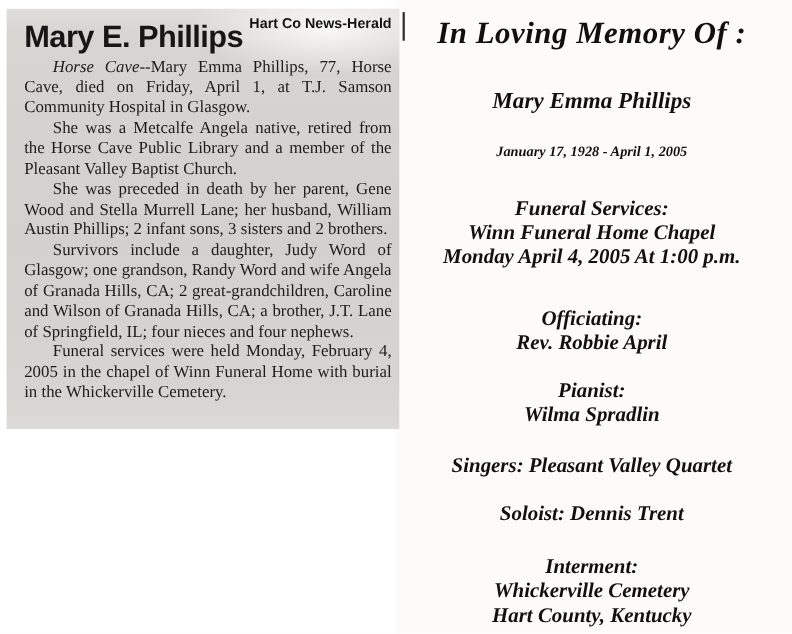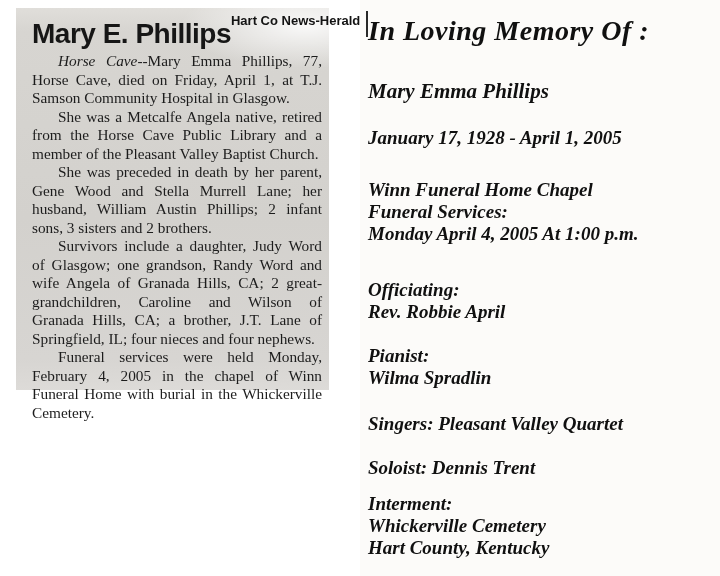--- a/index.html
+++ b/index.html
@@ -13,23 +13,23 @@
   }
   .page {
     position: absolute;
     inset: 0;
     background: linear-gradient(90deg, #ffffff 0 360px, #fcfbf9 360px 100%);
   }
 
   
   .clipping {
     position: absolute;
-    left: 16px;
+    left: 6px;
     top: 8px;
-    width: 313px;
+    width: 357px;
     height: 382px;
     background:
       radial-gradient(ellipse 180px 60px at 290px 18px, rgba(255,255,255,0.85), rgba(255,255,255,0) 70%),
       linear-gradient(180deg, #e0deda 0%, #d7d5d1 6%, #d3d1cd 55%, #d7d5d2 92%, #dddbd8 100%);
     box-sizing: border-box;
     padding: 6px 7px 0 16px;
     color: #1a1a1a;
   }
   .clip-header {
     display: flex;
@@ -79,50 +79,50 @@
     background: #2a2a2a;
   }
 
   
   .card {
     position: absolute;
     left: 368px;
     top: 0;
     width: 340px;
     height: 488px;
-    text-align: left;
+    text-align: center;
     color: #101010;
     font-family: "Liberation Serif", serif;
     font-style: italic;
     font-weight: bold;
   }
   .card-heading {
     margin: 0;
     padding-top: 16px;
     font-size: 28px;
     line-height: 30px;
     letter-spacing: 0.5px;
   }
   .card-name {
     margin-top: 32px;
     font-size: 21px;
     line-height: 26px;
   }
   .card-dates {
     margin-top: 23px;
-    font-size: 19px;
+    font-size: 13px;
     line-height: 22px;
   }
   .card-block { font-size: 19px; line-height: 22px; }
   .mt-b1 { margin-top: 30px; }
   .mt-b2 { margin-top: 34px; }
   .mt-b3 { margin-top: 22px; }
   .mt-b4 { margin-top: 24px; }
   .mt-b5 { margin-top: 22px; }
-  .mt-b6 { margin-top: 14px; }
+  .mt-b6 { margin-top: 26px; }
 </style>
 </head>
 <body>
 
 <div class="page">
 
   <div class="clipping">
     <div class="clip-header">
       <h1 class="clip-title">Mary E. Phillips</h1>
       <div class="clip-source">
@@ -139,22 +139,22 @@
   </div>
 
   <div class="divider-line"></div>
 
   <div class="card">
     <h2 class="card-heading">In Loving Memory Of :</h2>
     <div class="card-name">Mary Emma Phillips</div>
     <div class="card-dates">January 17, 1928 - April 1, 2005</div>
 
     <div class="card-block mt-b1">
+      <div>Funeral Services:</div>
       <div>Winn Funeral Home Chapel</div>
-      <div>Funeral Services:</div>
       <div>Monday April 4, 2005 At 1:00 p.m.</div>
     </div>
 
     <div class="card-block mt-b2">
       <div>Officiating:</div>
       <div>Rev. Robbie April</div>
     </div>
 
     <div class="card-block mt-b3">
       <div>Pianist:</div>

